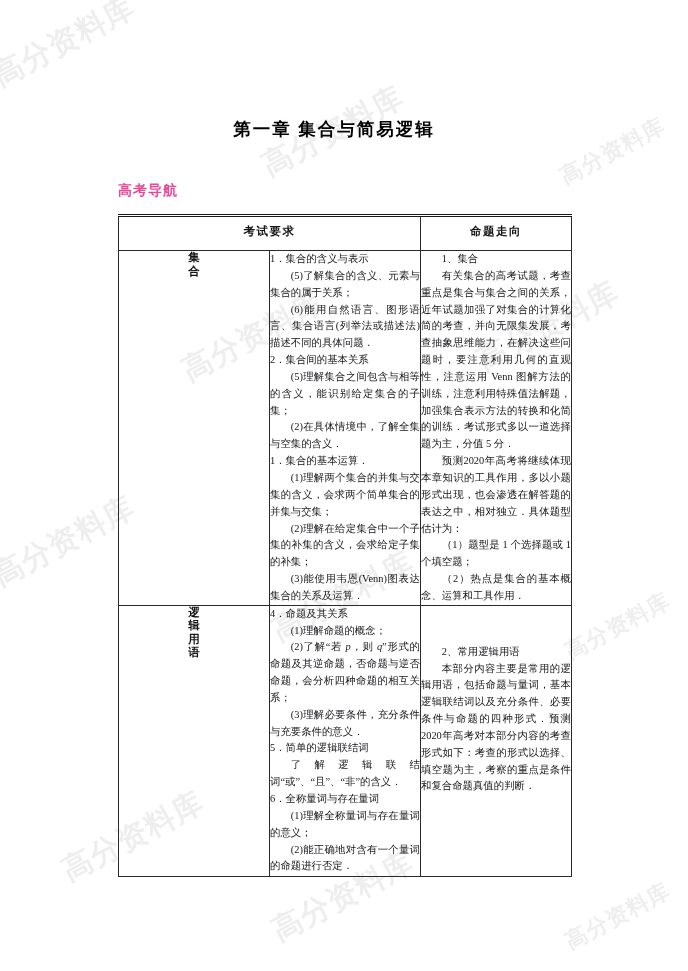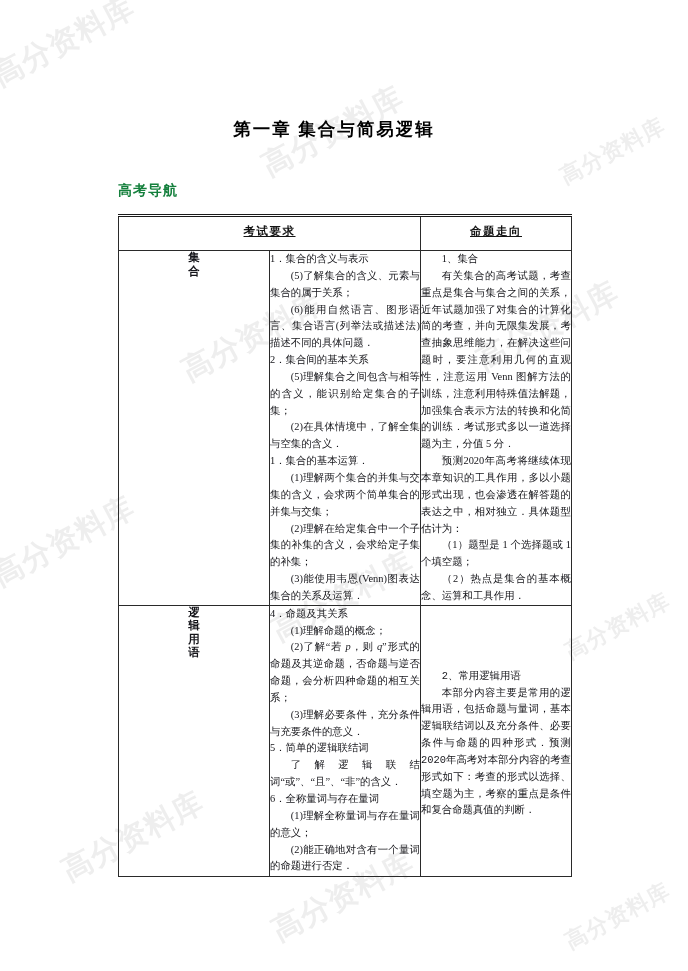--- a/index.html
+++ b/index.html
@@ -55,21 +55,21 @@
   }
 
   .section-head {
     position: absolute;
     top: 182px;
     left: 118px;
     font-family: "Liberation Sans", "DejaVu Sans", sans-serif;
     font-size: 14px;
     font-weight: bold;
     letter-spacing: 1px;
-    color: #15803d;
+    color: #ec4899;
   }
 
   
   .nav-table {
     position: absolute;
     top: 214px;
     left: 118px;
     width: 454px;
     border-collapse: collapse;
     table-layout: fixed;
@@ -82,21 +82,20 @@
   }
   .nav-table thead th {
     border-top: 3px double #1a1a1a;
     text-align: center;
     font-family: "Liberation Serif", "DejaVu Serif", serif;
     font-size: 11.5px;
     font-weight: bold;
     letter-spacing: 1.5px;
     padding: 7px 0 6px 0;
     height: 20px;
-    text-decoration: underline;
   }
   .col-label  { width: 26px; }
   .col-req    { width: 252px; }
   .col-trend  { width: 174px; }
 
   .label-cell {
     text-align: center;
     vertical-align: middle;
     font-family: "Liberation Serif", "DejaVu Serif", serif;
     font-size: 11.5px;
@@ -119,21 +118,21 @@
   .body-cell p {
     margin: 0;
     text-indent: 0;
   }
   .body-cell p.indent  { text-indent: 2em; }
 
   .req-cell { height: 340px; }
   .trend-cell { padding-top: 18px; }
 
   .row-logic .req-cell   { height: 270px; }
-  .row-logic .trend-cell { padding-top: 62px; font-family: Liberation Mono, monospace; }
+  .row-logic .trend-cell { padding-top: 38px; }
 
   .it { font-style: italic; }
 
   
   .body-cell, .label-cell { color: #15151a; }
 </style>
 </head>
 <body>
 
 <div class="wm-layer" id="wm-layer">

